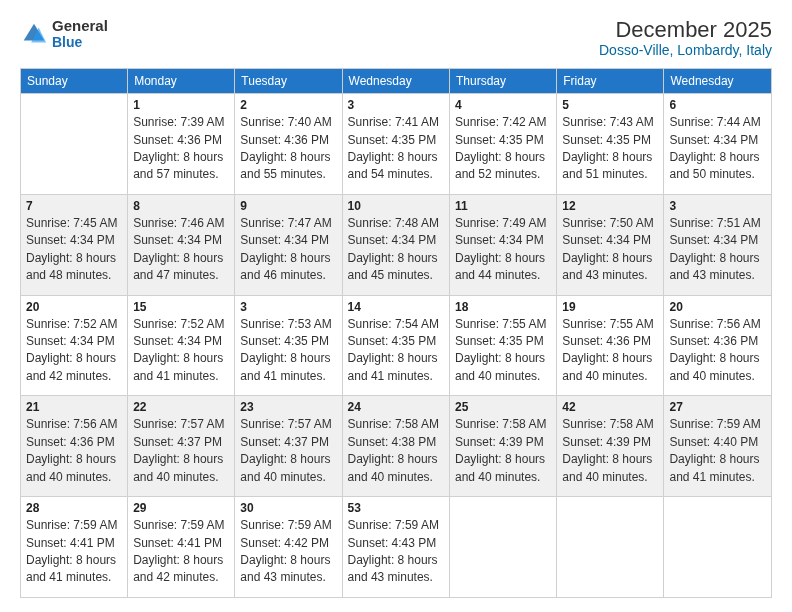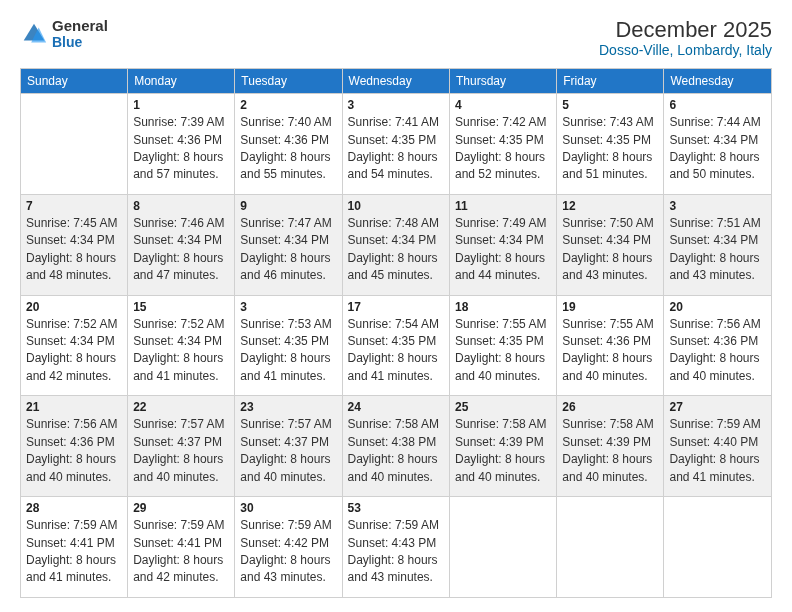--- a/index.html
+++ b/index.html
@@ -199,21 +199,21 @@
           </td>
           <td>
             <div class="day-num">15</div>
             <div class="day-info">Sunrise: 7:52 AM<br>Sunset: 4:34 PM<br>Daylight: 8 hours and 41 minutes.</div>
           </td>
           <td>
             <div class="day-num">3</div>
             <div class="day-info">Sunrise: 7:53 AM<br>Sunset: 4:35 PM<br>Daylight: 8 hours and 41 minutes.</div>
           </td>
           <td>
-            <div class="day-num">17</div>
+            <div class="day-num">14</div>
             <div class="day-info">Sunrise: 7:54 AM<br>Sunset: 4:35 PM<br>Daylight: 8 hours and 41 minutes.</div>
           </td>
           <td>
             <div class="day-num">18</div>
             <div class="day-info">Sunrise: 7:55 AM<br>Sunset: 4:35 PM<br>Daylight: 8 hours and 40 minutes.</div>
           </td>
           <td>
             <div class="day-num">19</div>
             <div class="day-info">Sunrise: 7:55 AM<br>Sunset: 4:36 PM<br>Daylight: 8 hours and 40 minutes.</div>
           </td>
@@ -237,21 +237,21 @@
           </td>
           <td>
             <div class="day-num">24</div>
             <div class="day-info">Sunrise: 7:58 AM<br>Sunset: 4:38 PM<br>Daylight: 8 hours and 40 minutes.</div>
           </td>
           <td>
             <div class="day-num">25</div>
             <div class="day-info">Sunrise: 7:58 AM<br>Sunset: 4:39 PM<br>Daylight: 8 hours and 40 minutes.</div>
           </td>
           <td>
-            <div class="day-num">26</div>
+            <div class="day-num">42</div>
             <div class="day-info">Sunrise: 7:58 AM<br>Sunset: 4:39 PM<br>Daylight: 8 hours and 40 minutes.</div>
           </td>
           <td>
             <div class="day-num">27</div>
             <div class="day-info">Sunrise: 7:59 AM<br>Sunset: 4:40 PM<br>Daylight: 8 hours and 41 minutes.</div>
           </td>
         </tr>
         <tr class="odd-row">
           <td>
             <div class="day-num">28</div>

